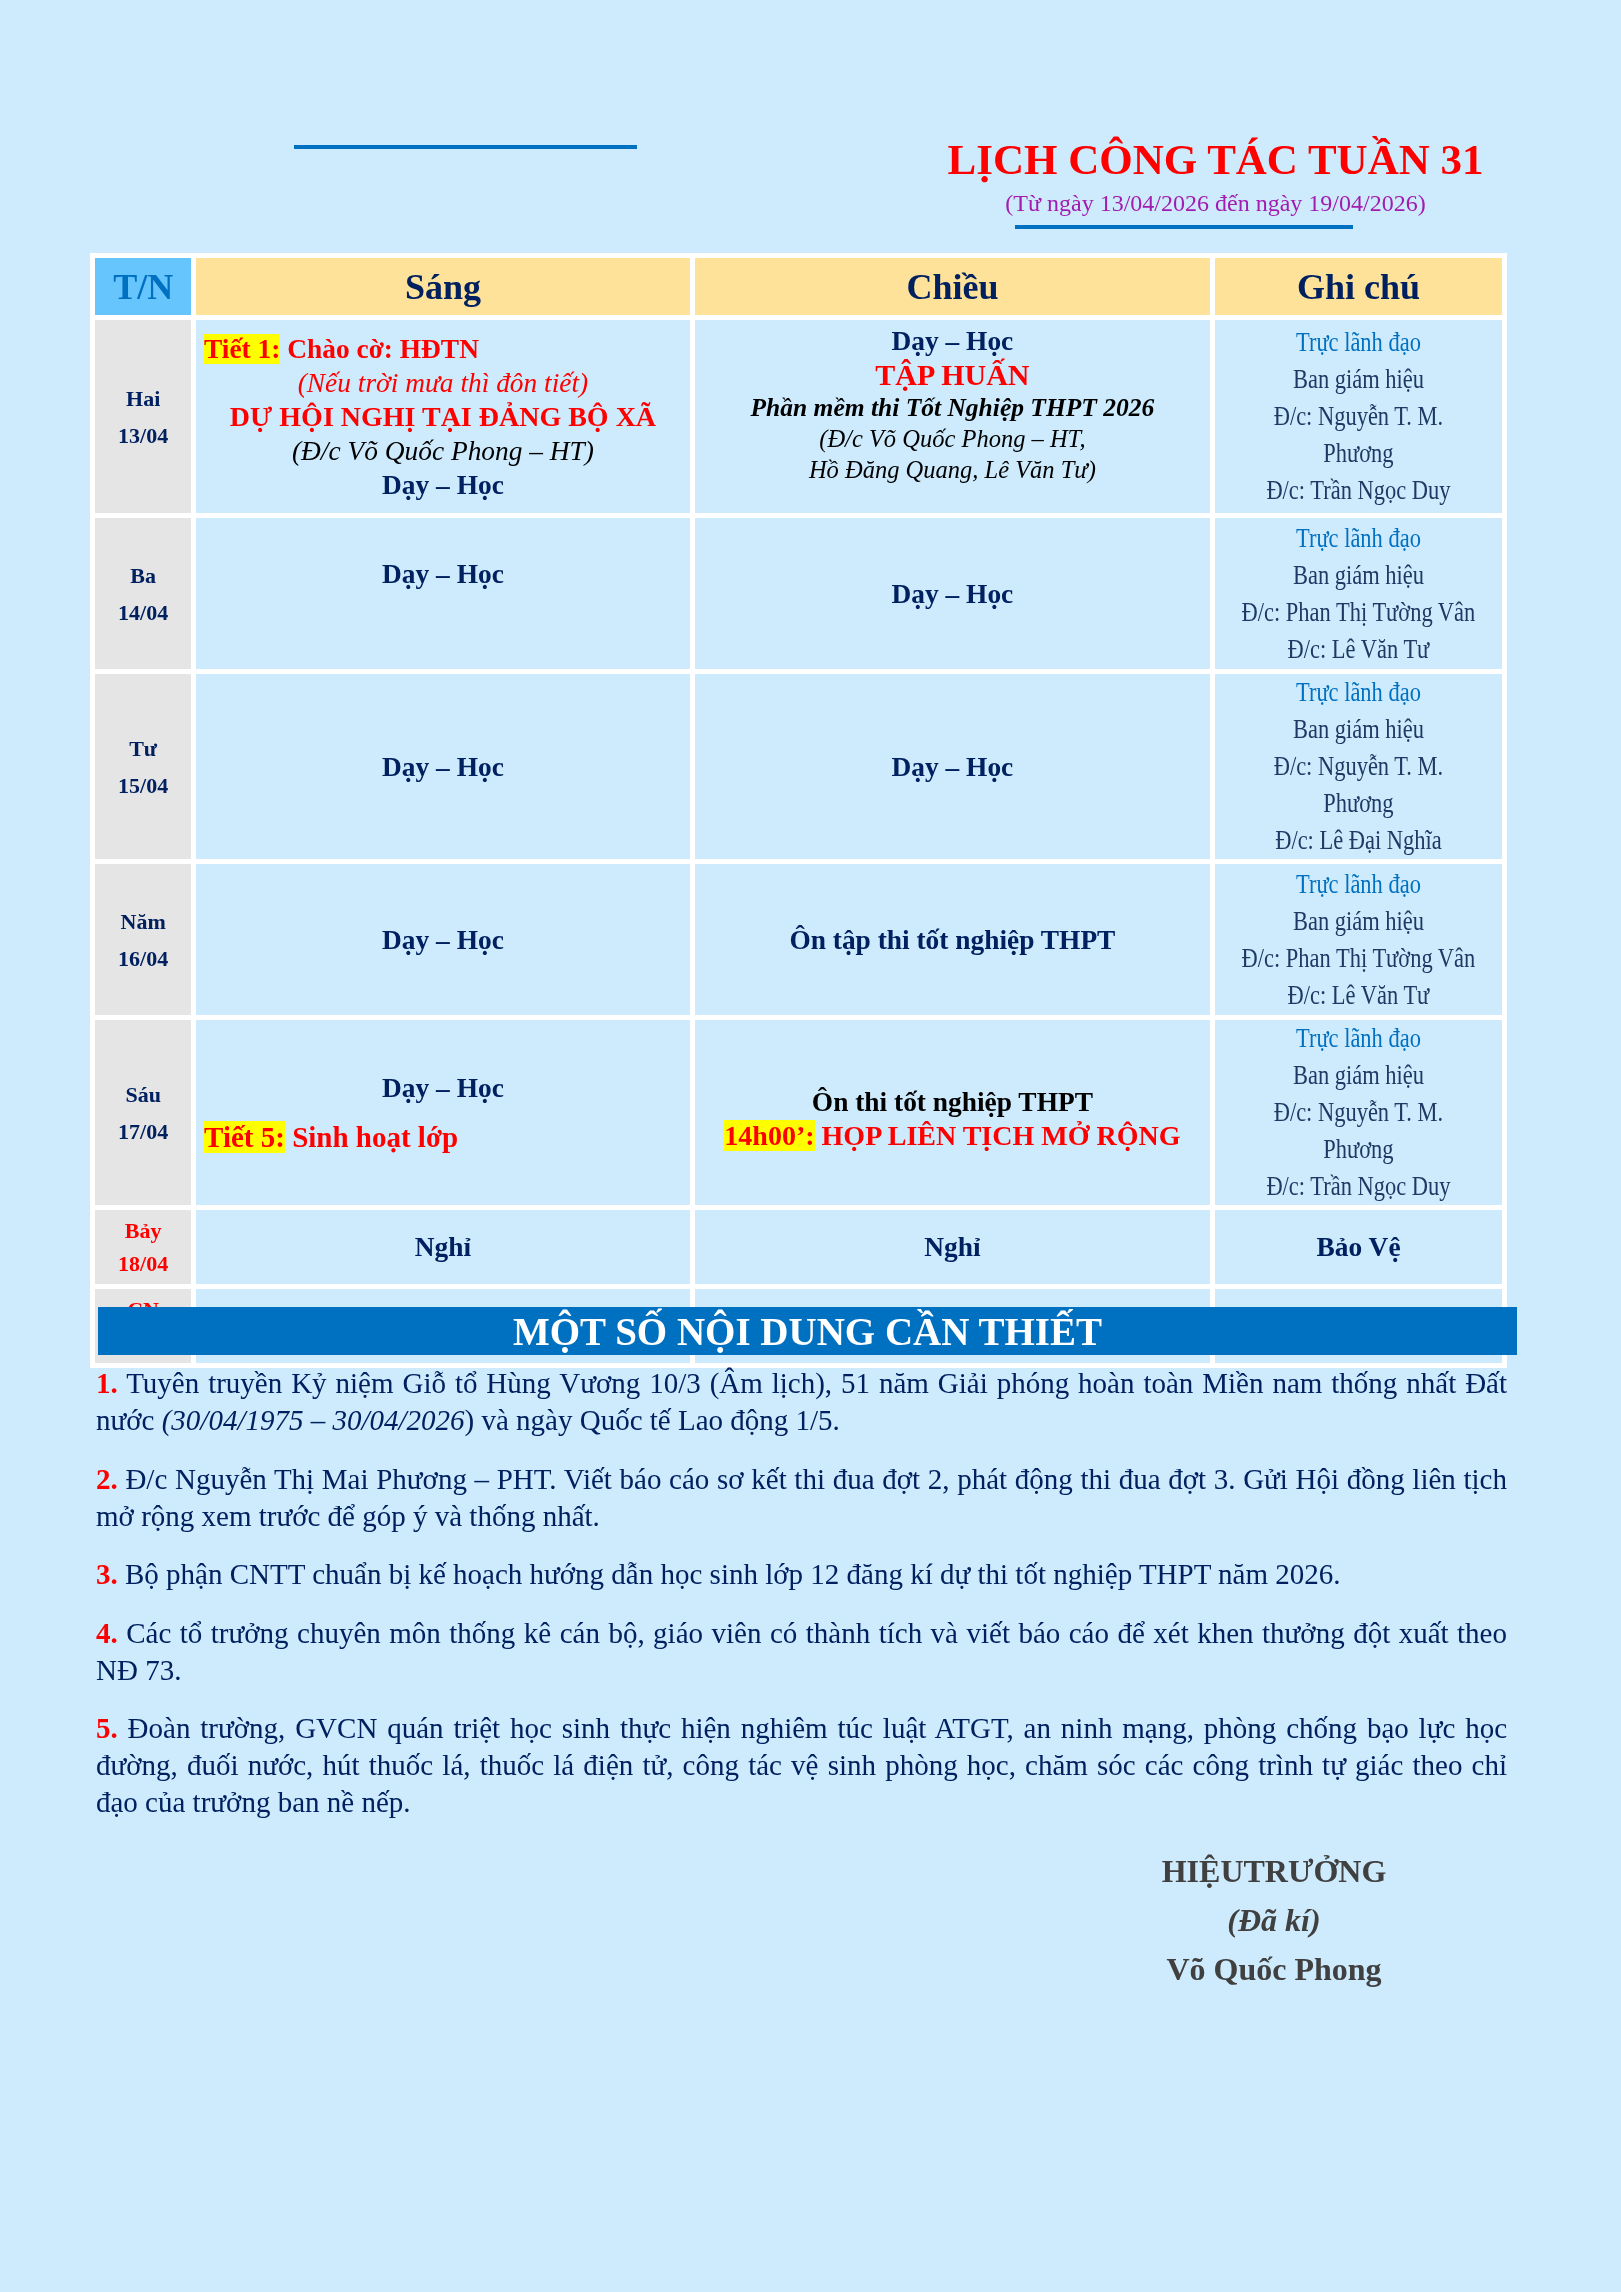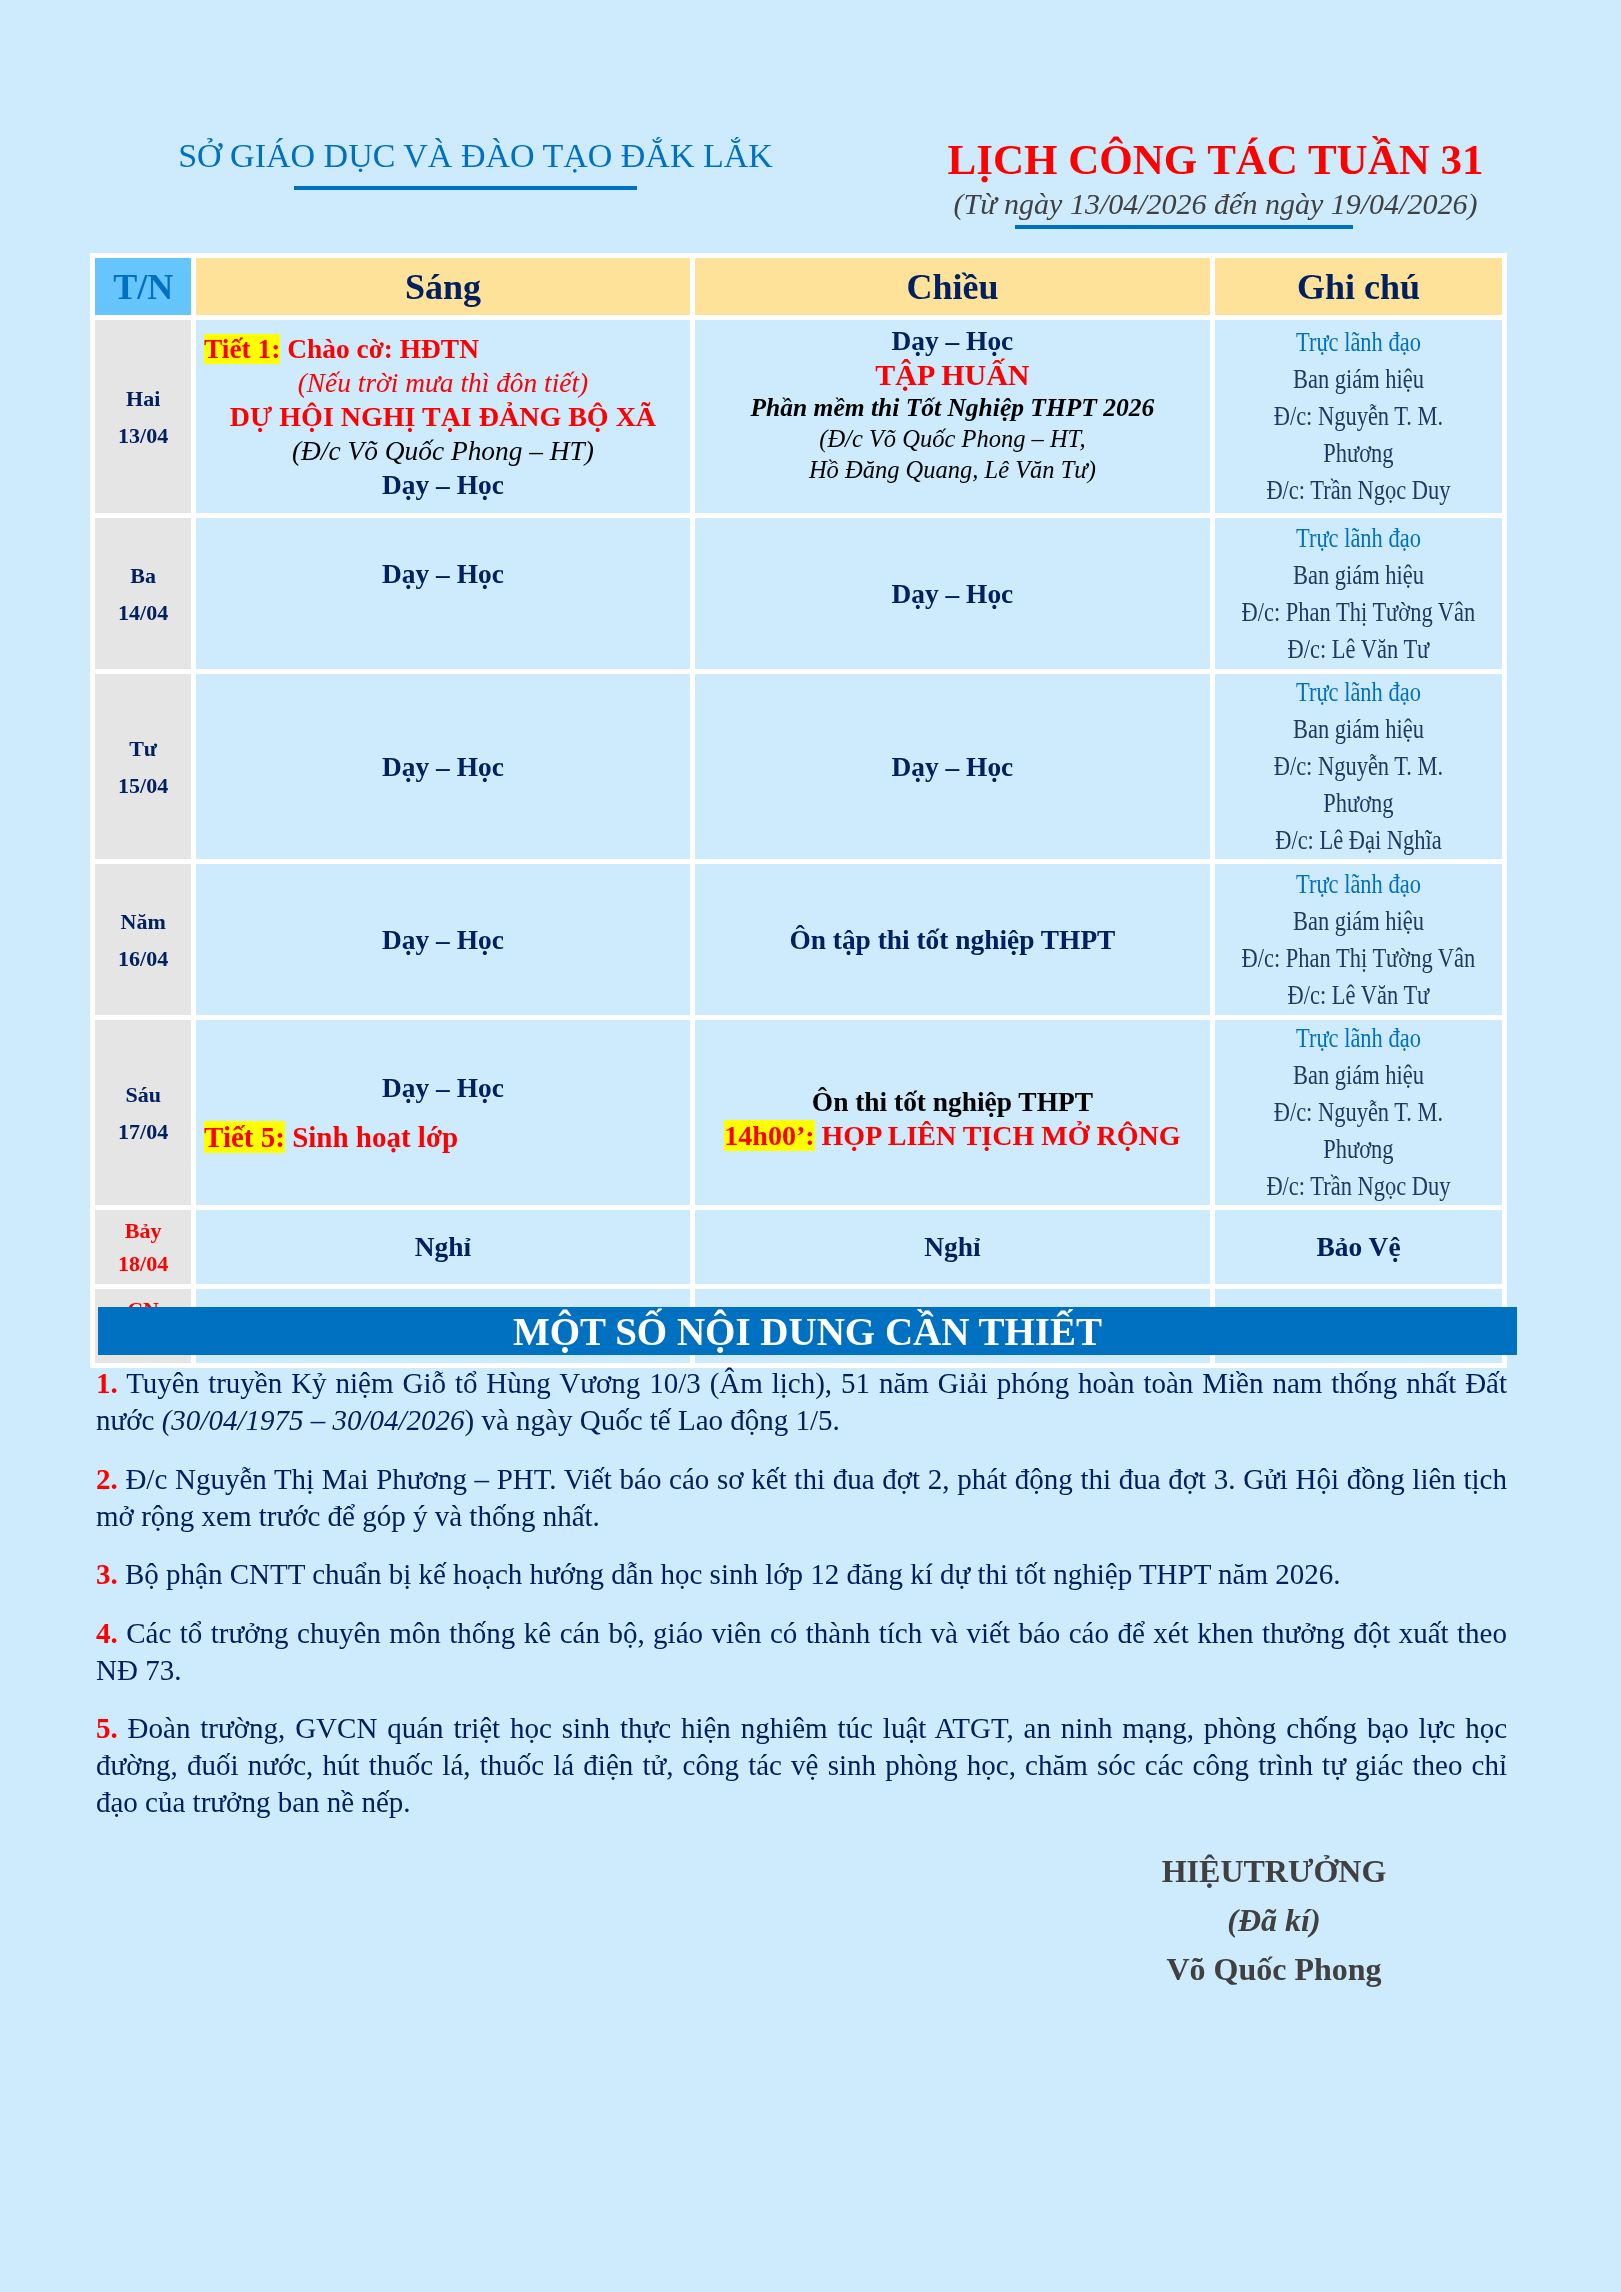--- a/index.html
+++ b/index.html
@@ -6,21 +6,21 @@
   body {
     width:1621px; height:2293px; background:#cdebfd;
     font-family:"Liberation Serif", serif; position:relative; overflow:hidden;
   }
   .hdr-left { position:absolute; left:93px; top:135px; width:765px; text-align:center; color:#0070c0; }
   .hdr-left .dept { font-size:34px; line-height:41px; }
   .hdr-left .school { font-size:35px; line-height:43px; font-weight:bold; }
   .hdr-left .rule { width:343px; height:3.9px; background:#0070c0; margin:9.8px auto 0; position:relative; left:-9.8px; }
   .hdr-right { position:absolute; left:882px; top:135px; width:667px; text-align:center; }
   .hdr-right .title { color:#ff0000; font-size:43px; font-weight:bold; line-height:49px; }
-  .hdr-right .range { color:#404040; font-size:30px; font-style:italic; line-height:39px; }
+  .hdr-right .range { color:#a21caf; font-size:24px; line-height:39px; }
   .hdr-right .rule { position:absolute; left:133px; top:90px; width:338px; height:3.9px; background:#0070c0; }
 
   table.sched {
     position:absolute; left:90px; top:253px; width:1417px;
     border-collapse:separate; border-spacing:5.9px; background:#ffffff;
     table-layout:fixed;
   }
   table.sched td, table.sched th { padding:0; text-align:center; vertical-align:middle; }
   th.h-tn { background:#66c5fc; color:#0070c0; font-size:36px; font-weight:bold; height:57px; }
   th.h-col { background:#ffe299; color:#002060; font-size:36px; font-weight:bold;margin-top:28px; }
@@ -42,21 +42,20 @@
   .items { position:absolute; left:96px; top:1365px; width:1411px; color:#002060; font-size:29px; line-height:37px; text-align:justify; }
   .items p { margin:0 0 21.6px 0; }
   .items .num { color:#ff0000; font-weight:bold; }
   .sign { position:absolute; left:1117px; top:1847px; width:314px; text-align:center; color:#404040; font-weight:bold; font-size:32px; line-height:49px; }
   .sign .it2 { font-style:italic; }
 </style>
 </head>
 <body>
 
 <div class="hdr-left">
-  <div class="dept">SỞ GIÁO DỤC VÀ ĐÀO TẠO ĐẮK LẮK</div>
   <div class="rule"></div>
 </div>
 <div class="hdr-right">
   <div class="title">LỊCH CÔNG TÁC TUẦN 31</div>
   <div class="range">(Từ ngày 13/04/2026 đến ngày 19/04/2026)</div>
   <div class="rule"></div>
 </div>
 
 <table class="sched">
   <colgroup>

